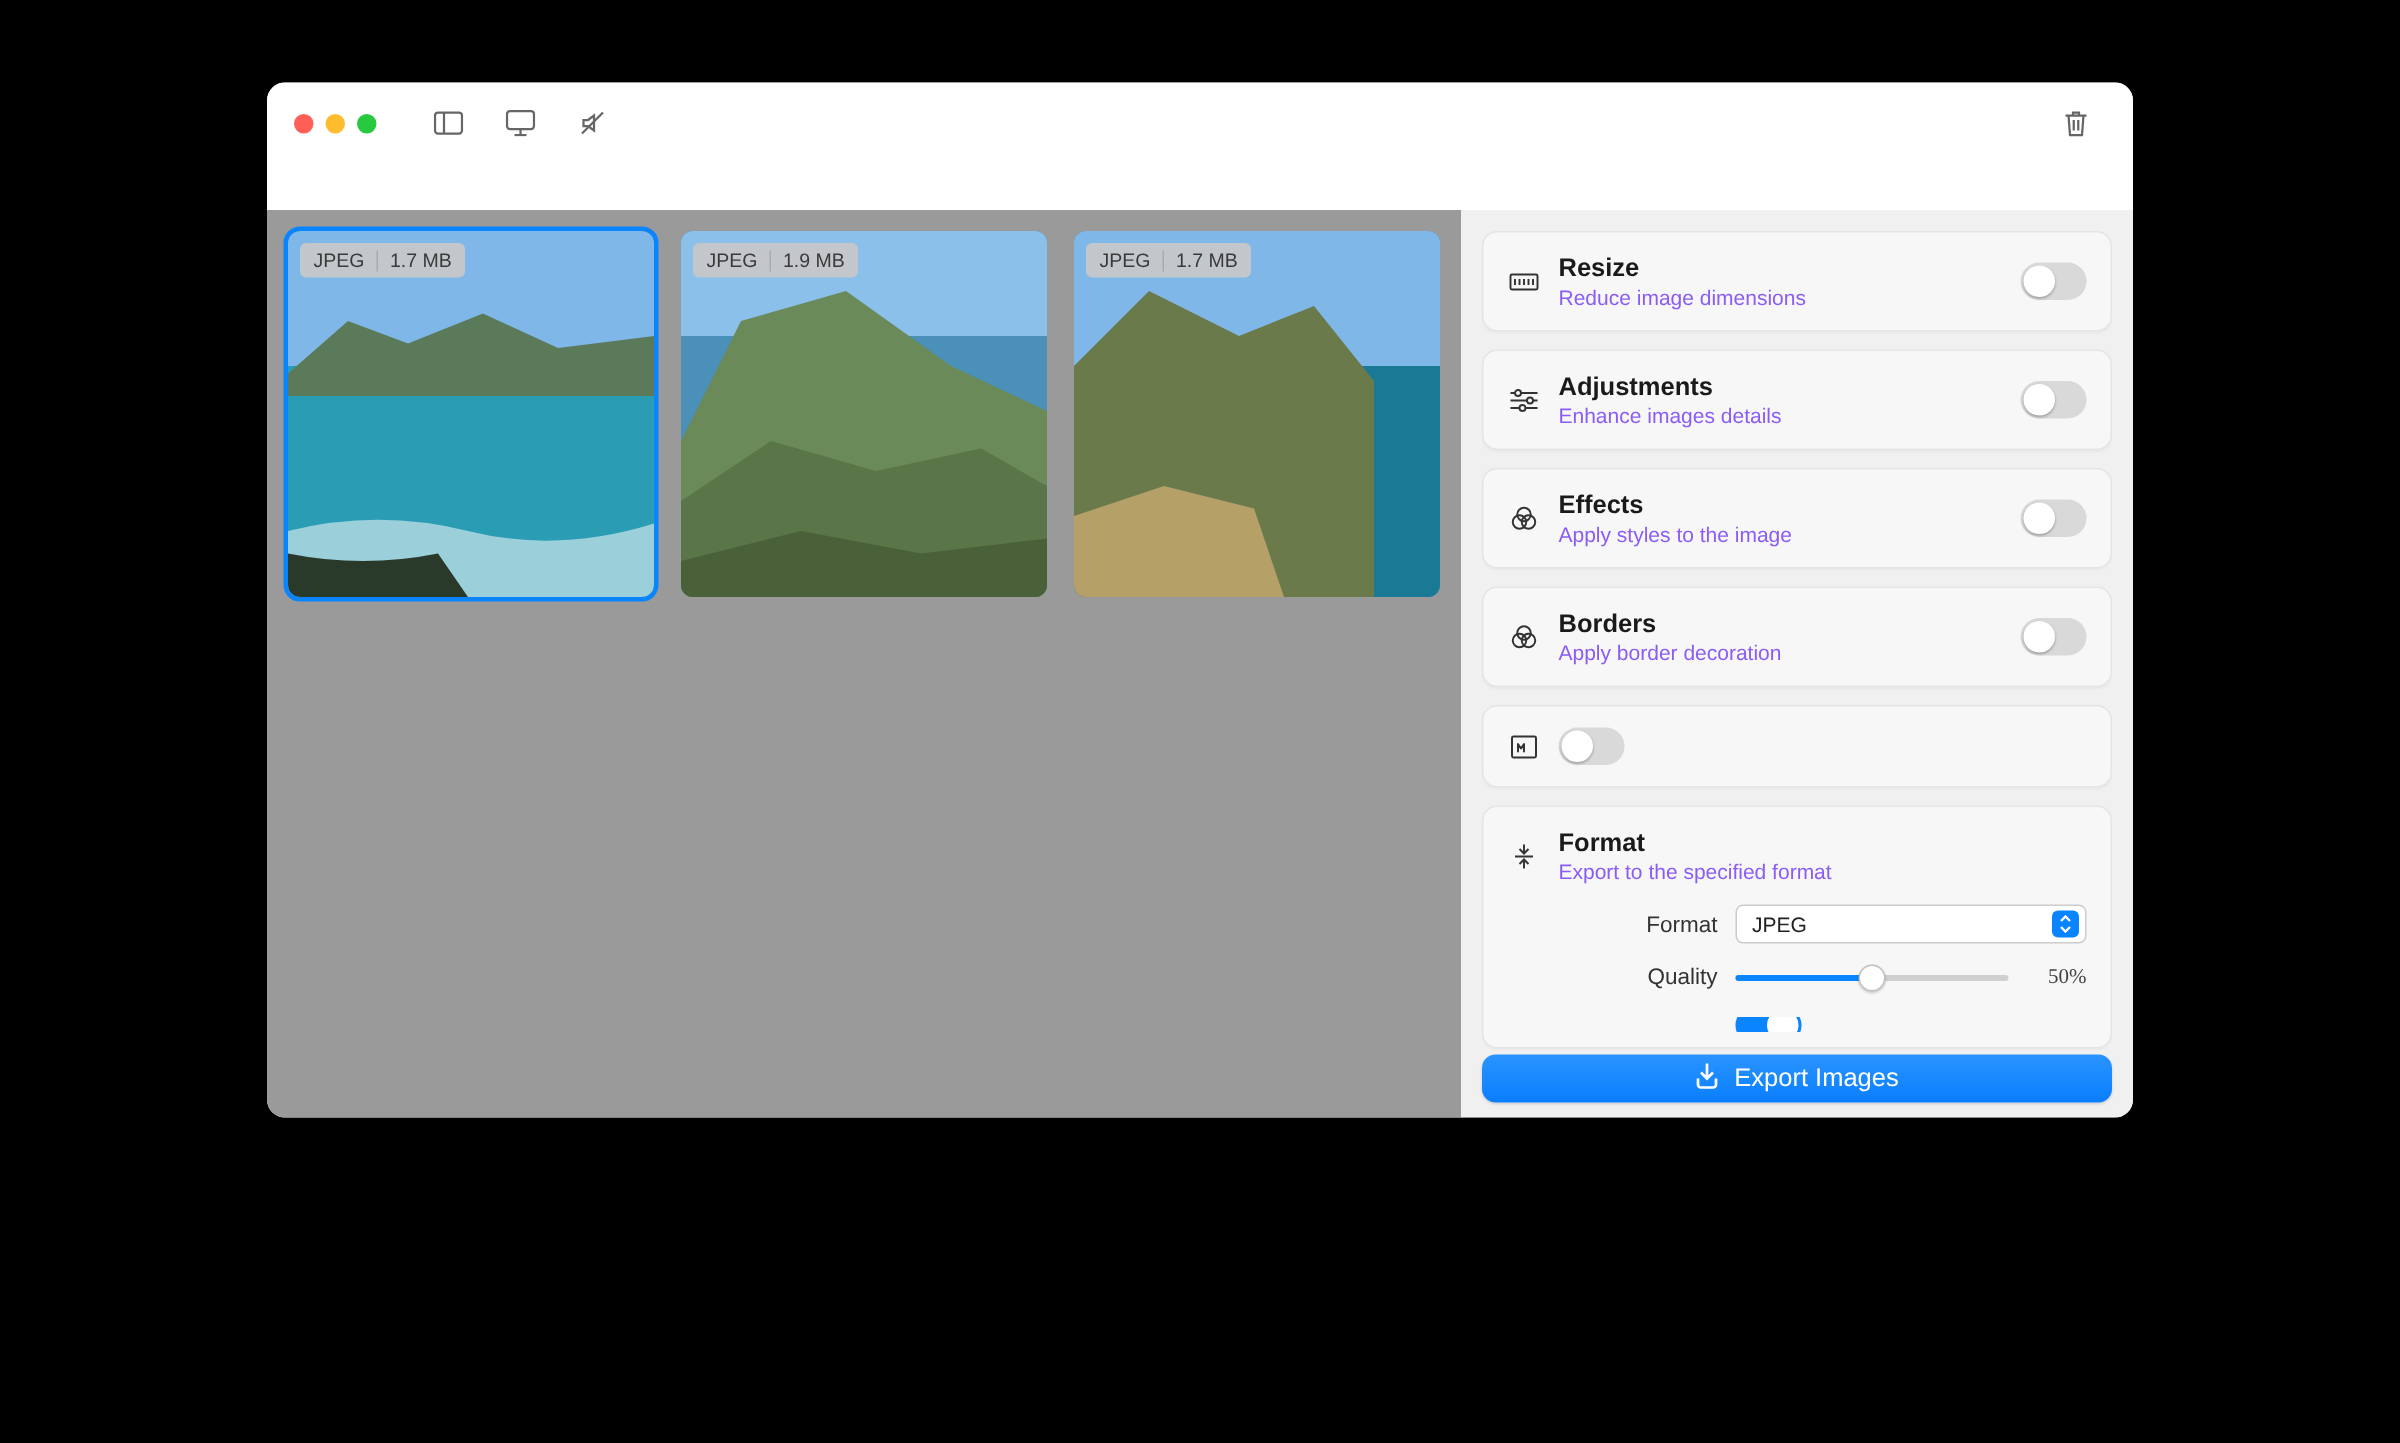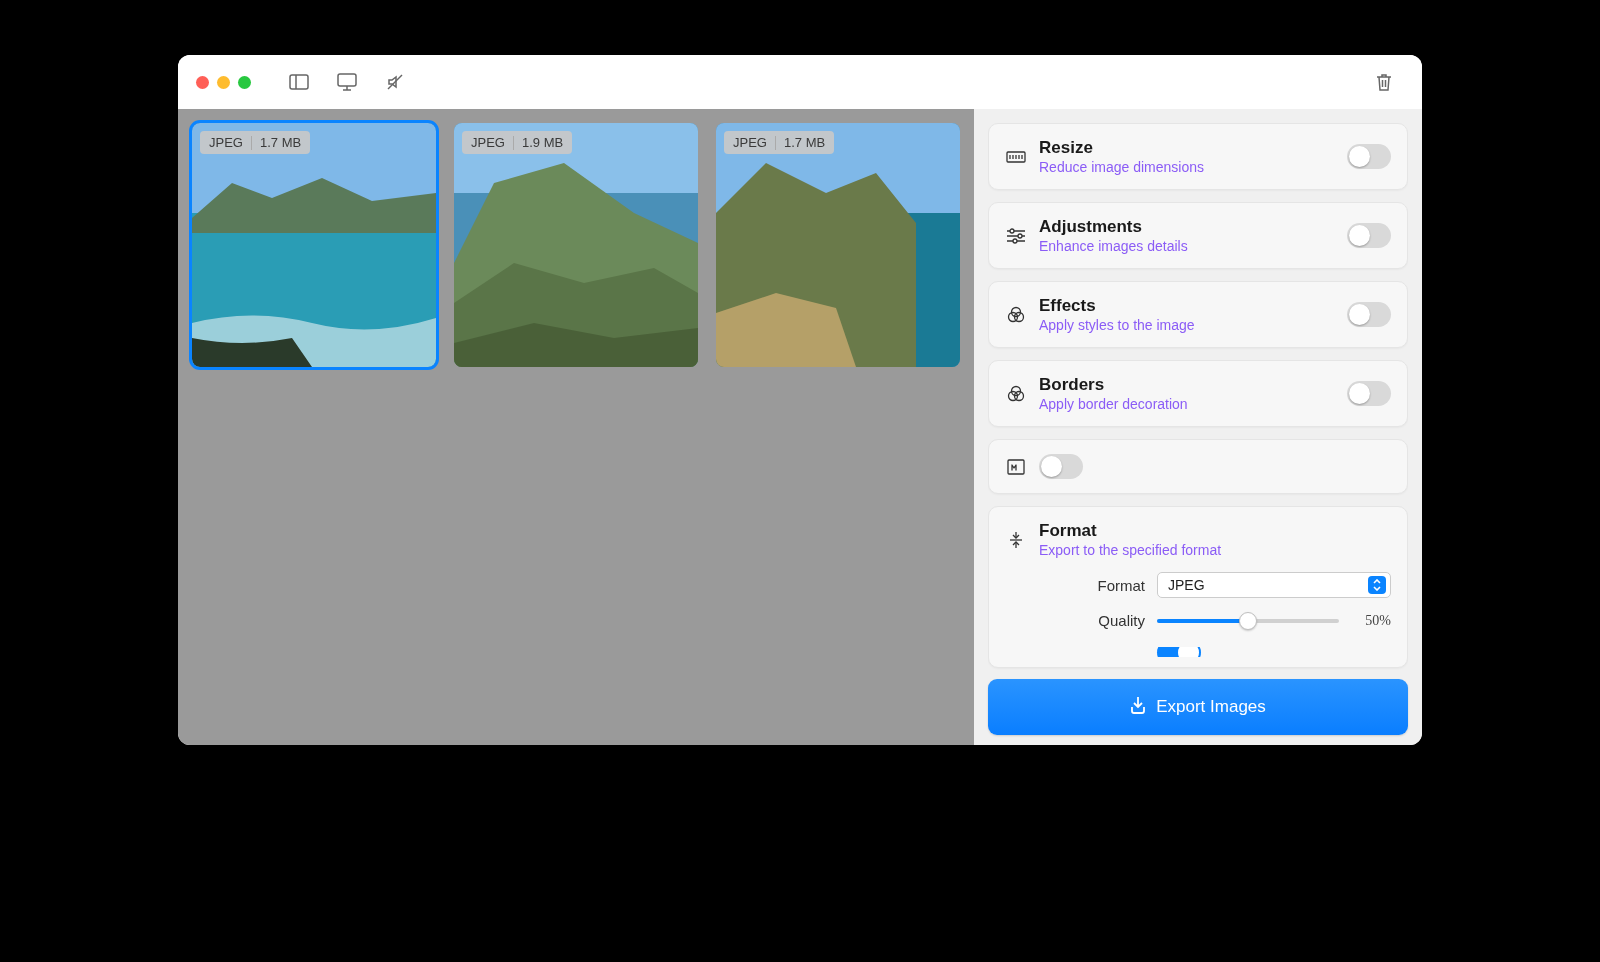--- a/index.html
+++ b/index.html
@@ -49,20 +49,21 @@
     align-items: center;
     justify-content: center;
     color: #666;
     border-radius: 6px;
   }
   .tb-spacer { flex: 1; }
   .content {
     flex: 1;
     display: flex;
     overflow: hidden;
+    margin-top: 31px;
   }
   .gallery {
     flex: 1;
     background: #9a9a9a;
     padding: 14px;
     display: flex;
     flex-wrap: wrap;
     align-content: flex-start;
     gap: 18px;
   }
@@ -247,21 +248,21 @@
   }
   .toggle-on-peek::after {
     content: "";
     position: absolute;
     top: 2px; right: 2px;
     width: 21px; height: 21px;
     background: #fff;
     border-radius: 50%;
   }
   .export-btn {
-    height: 56px;
+    height: 32px;
     background: linear-gradient(#2a94ff, #0a7eff);
     border-radius: 9px;
     color: #fff;
     font-size: 17px;
     font-weight: 500;
     display: flex;
     align-items: center;
     justify-content: center;
     gap: 10px;
     box-shadow: 0 1px 2px rgba(0,0,0,0.15);

